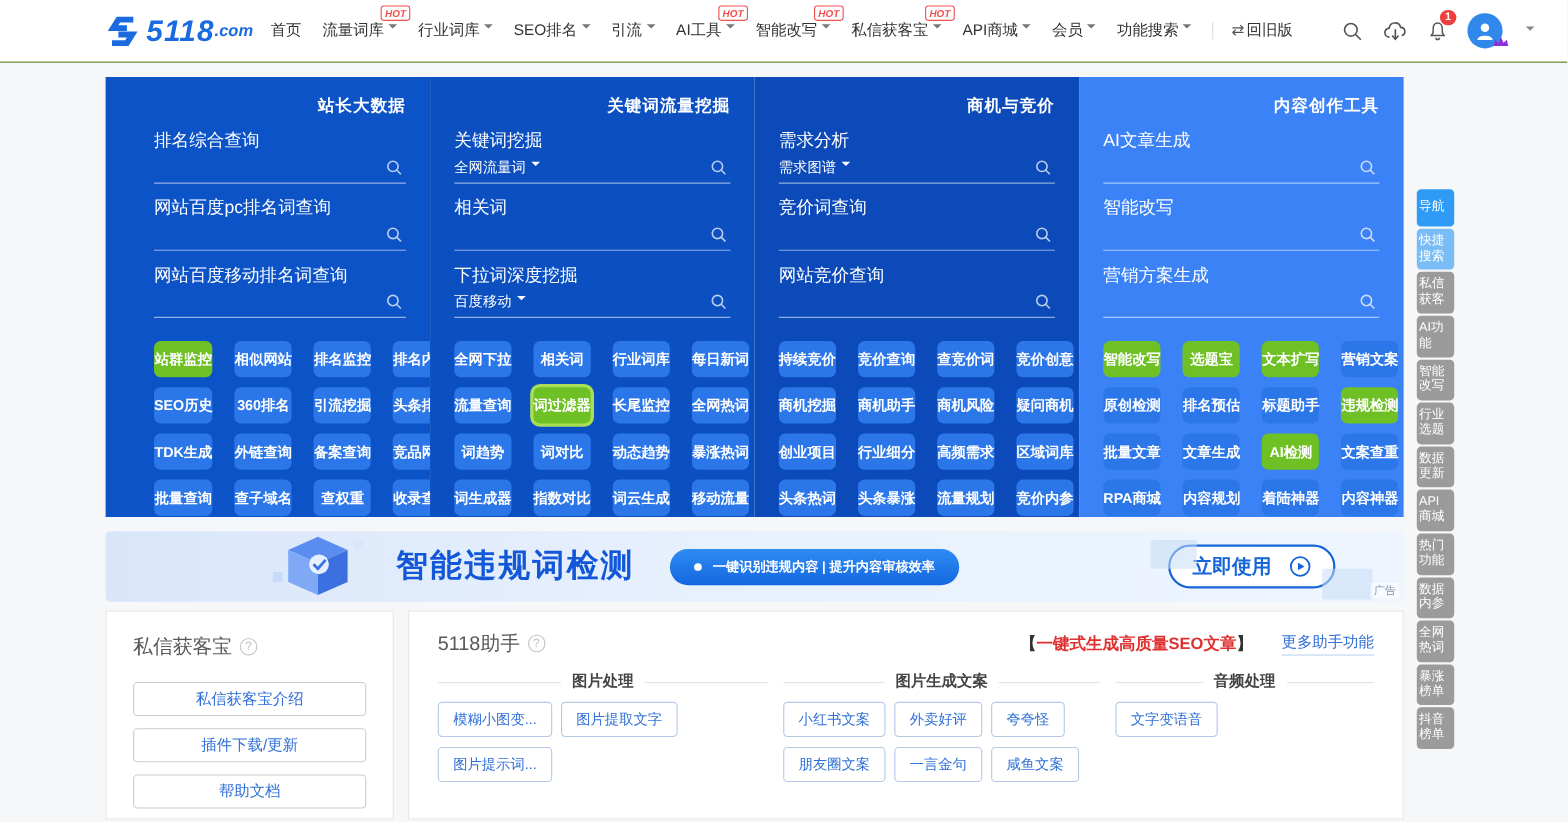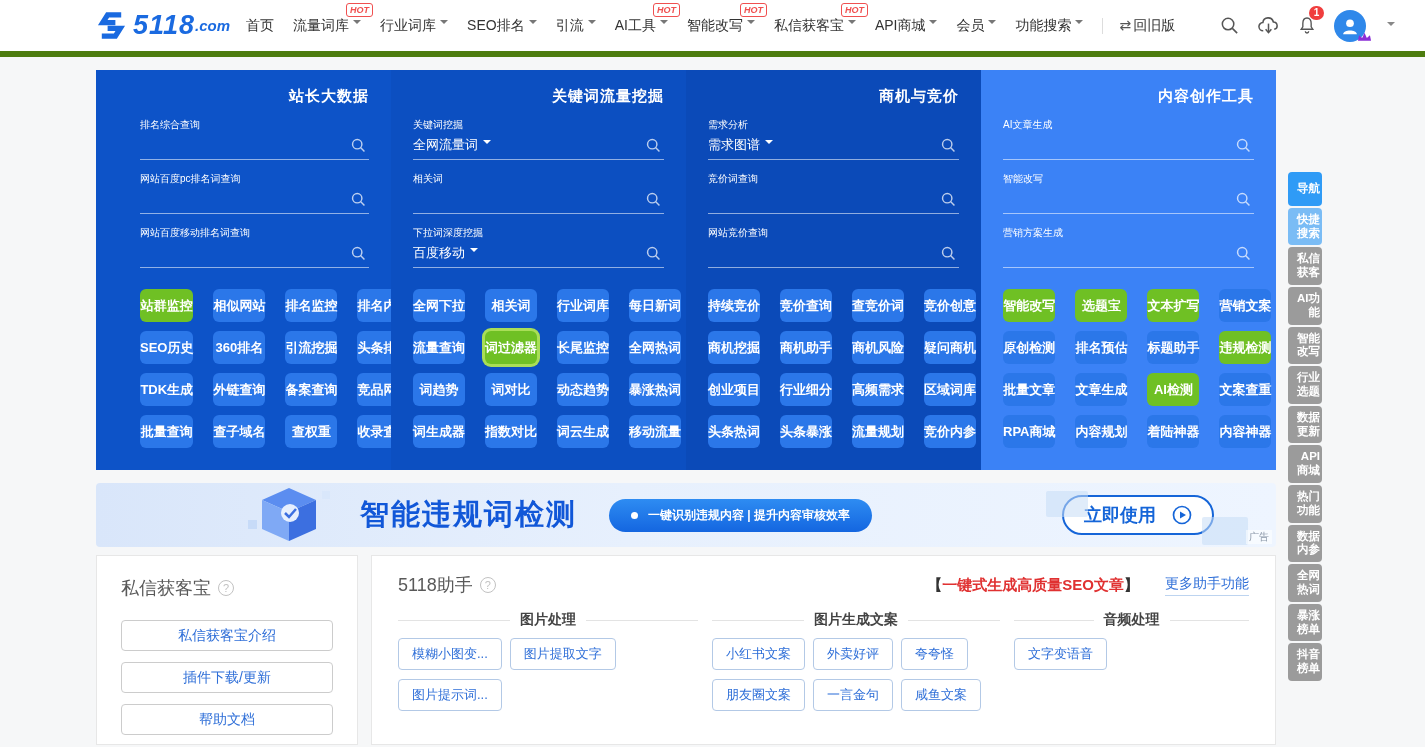--- a/index.html
+++ b/index.html
@@ -2,21 +2,21 @@
 <html><head>
 <meta charset="utf-8">
 <style>
   * { margin:0; padding:0; box-sizing:border-box; }
   html,body { width:1425px; height:747px; overflow:hidden; }
   body { font-family:"Liberation Sans","DejaVu Sans",sans-serif; background:#f6f7f8; }
   #app { position:relative; width:1425px; height:747px; }
 
   
   .header { display:flex; align-items:center; height:57px; background:#fff;
-            border-bottom:6px solid #4d7c0f; padding:0 30px 0 95px; position:relative; z-index:5; }
+            border-bottom:1px solid #4d7c0f; padding:0 30px 0 95px; position:relative; z-index:5; }
   .logo { display:flex; align-items:center; margin-right:16px; cursor:pointer; }
   .logo svg { margin-right:5px; }
   .logo-num { font-size:27px; font-weight:bold; font-style:italic; color:#1a6ae0; letter-spacing:1px; }
   .logo-com { font-size:15px; font-weight:bold; font-style:italic; color:#1a6ae0; }
   .nav { display:flex; align-items:center; }
   .nav-item { position:relative; margin-right:19px; font-size:14px; color:#333;
               cursor:pointer; white-space:nowrap; }
   .caret { display:inline-block; width:0; height:0; border:4px solid transparent;
            border-top-color:#777; margin-left:4px; vertical-align:2px; }
   .hot { position:absolute; top:-14px; right:-12px; font-size:9px; font-weight:bold;
@@ -31,42 +31,42 @@
            border-radius:8px; padding:0 3px; font-weight:bold; }
   .avatar { width:32px; height:32px; border-radius:50%; background:#2f88ea;
             display:flex; align-items:center; justify-content:center; position:relative; }
   .crown { position:absolute; right:-6px; bottom:-4px; }
 
   
   .main { position:relative; padding-left:96px; }
   .panels { display:flex; width:1180px; margin-top:13px; }
   .panel { width:295px; height:400px; padding:17px 22px 20px; }
   .panel-title { text-align:right; color:#fff; font-weight:bold; font-size:15px; letter-spacing:1px; }
-  .field-label { color:#fff; font-size:10px; margin-top:12px; }
+  .field-label { color:#fff; font-size:16px; margin-top:12px; }
   .field-row { position:relative; height:28px; border-bottom:1px solid rgba(255,255,255,.55); }
   .field-input { position:absolute; left:0; right:26px; top:0; bottom:0; background:transparent;
                  border:none; outline:none; color:#fff; font-size:13px;
                  font-family:"Liberation Sans","DejaVu Sans",sans-serif; }
   .field-input.with-dd { left:86px; }
   .dropdown { position:absolute; left:0; bottom:5px; color:#fff; font-size:13px; cursor:pointer; white-space:nowrap; }
   .caret-w { display:inline-block; width:0; height:0; border:4px solid transparent;
              border-top-color:#fff; margin-left:5px; vertical-align:1px; }
   .mag { position:absolute; right:2px; bottom:5px; width:17px; height:17px; opacity:.85; cursor:pointer; }
   .pgrid { margin-top:21px; display:grid; grid-template-columns:repeat(4,1fr); gap:9px 20px; }
   .gbtn { height:33px; border-radius:6px; background:#2b77e9; color:#fff; font-size:13px;
           font-weight:bold; display:flex; align-items:center; justify-content:center;
           cursor:pointer; white-space:nowrap; }
   .gbtn.green { background:#6fc024; }
   .gbtn.hl { box-shadow:0 0 0 3px #a9de57; }
 
   
   .sidebar { position:absolute; left:1288px; top:172px; width:34px; }
   .stab { width:34px; margin-bottom:2px; border-radius:4px; color:#fff; font-size:11.5px;
-          line-height:1.2; text-align:right; padding:5px 2px; cursor:pointer;
-          background:#9b9b9b; word-break:break-all;font-weight:bold; }
+          line-height:1.2; text-align:left; padding:5px 2px; cursor:pointer;
+          background:#9b9b9b; word-break:break-all; }
   .stab.active { background:#2f9bf6; padding:10px 2px; }
   .stab.secondary { background:#7abcf5; }
 
   
   .banner { width:1180px; height:64px; margin-top:13px; border-radius:4px; position:relative;
             overflow:hidden; display:flex; align-items:center;
             background:linear-gradient(90deg,#d9e6fa 0%,#e7f0fd 45%,#eef5ff 100%); }
   .deco { position:absolute; background:#c7dcf6; opacity:.55; border-radius:2px; }
   .banner-illu { margin-left:148px; flex:0 0 auto; }
   .banner-title { font-size:29px; font-weight:bold; color:#1157d8; margin-left:26px; letter-spacing:2px; white-space:nowrap; }

